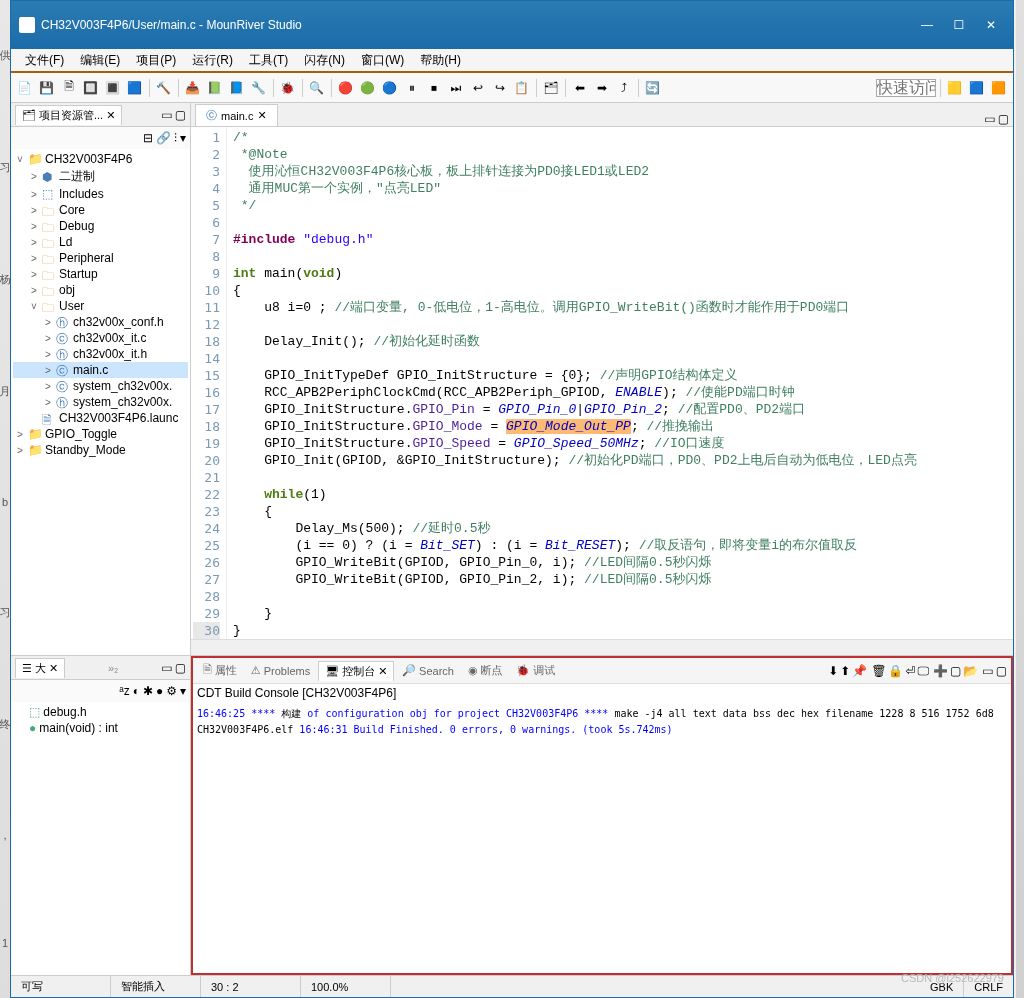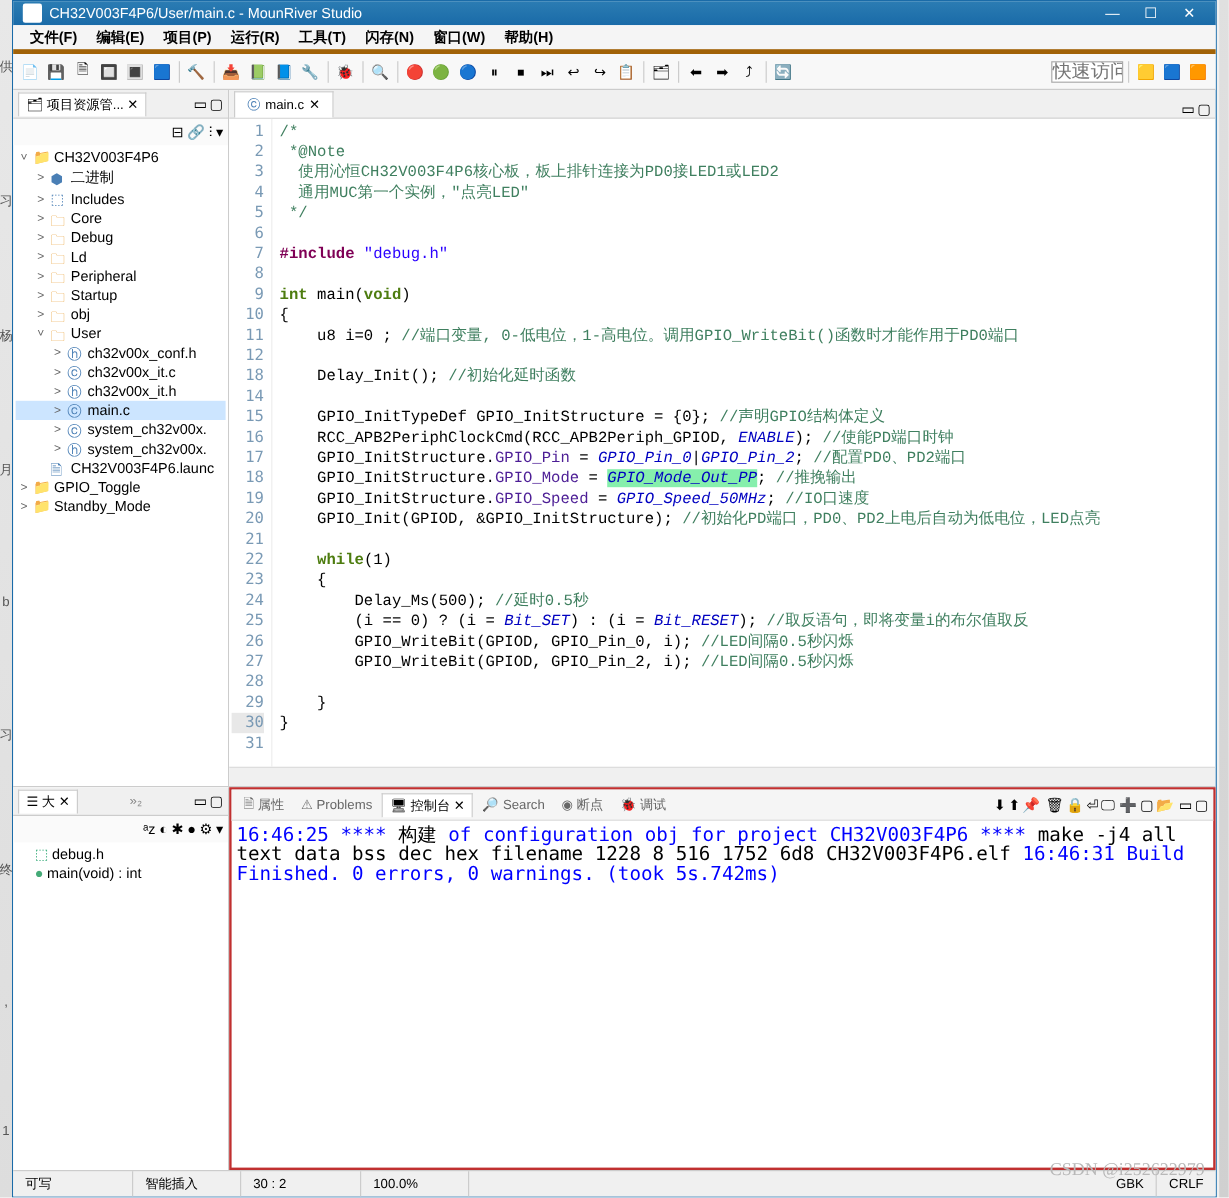--- a/index.html
+++ b/index.html
@@ -1,25 +1,25 @@
 <!DOCTYPE html>
 <html><head>
 <meta charset="utf-8">
 <style>
 * { margin: 0; padding: 0; box-sizing: border-box; }
 body { font-family: "Microsoft YaHei", Arial, sans-serif; font-size: 12px; background: #f0f0f0; width: 1024px; height: 998px; position: relative; }
 .left-edge { position: absolute; left: 0; top: 0; width: 10px; height: 100%; background: linear-gradient(to bottom, #e8e8e8, #ddd); color: #555; font-size: 11px; display: flex; flex-direction: column; justify-content: space-around; align-items: center; }
 .right-edge { position: absolute; right: 0; top: 0; width: 8px; height: 100%; background: linear-gradient(to bottom, #e0e0e0, #d0d0d0); }
 .main-window { position: absolute; left: 10px; top: 0; right: 10px; bottom: 0; background: #fff; border: 1px solid #1a6ba8; display: flex; flex-direction: column; }
-.titlebar { height: 20px; background: linear-gradient(to bottom, #2b7cb3, #1a6ba8); color: #fff; display: flex; padding: 0 8px; justify-content: space-between; }
+.titlebar { height: 48px; background: linear-gradient(to bottom, #2b7cb3, #1a6ba8); color: #fff; display: flex; align-items: center; padding: 0 8px; justify-content: space-between; }
 .titlebar-left { display: flex; align-items: center; gap: 6px; }
 .titlebar-left .logo { width: 16px; height: 16px; background: #fff; border-radius: 2px; display: inline-block; }
 .title-controls { display: flex; gap: 4px; }
 .title-controls span { width: 28px; height: 20px; display: inline-flex; align-items: center; justify-content: center; color: #fff; }
-.menubar { height: 24px; background: #f5f5f5; display: flex; align-items: center; padding: 0 6px; border-bottom: 4px solid #a16207; font-weight: bold; }
+.menubar { height: 24px; background: #f5f5f5; display: flex; align-items: center; padding: 0 6px; border-bottom: 2px solid #a16207; }
 .menubar .menu-item { padding: 2px 8px; cursor: default; }
 .toolbar { height: 30px; background: #f8f8f8; border-bottom: 1px solid #ccc; display: flex; align-items: center; padding: 0 4px; gap: 2px; }
 .toolbar .tb { width: 20px; height: 20px; display: inline-flex; align-items: center; justify-content: center; }
 .toolbar .sep { width: 1px; height: 18px; background: #ccc; margin: 0 2px; }
 .toolbar input { width: 60px; height: 18px; font-size: 16px; border: 1px solid #aaa; }
 .workbench { flex: 1; display: flex; overflow: hidden; }
 .sidebar { width: 180px; border-right: 1px solid #ccc; display: flex; flex-direction: column; background: #fff; }
 .view-tabs { height: 24px; background: #f0f0f0; display: flex; align-items: center; padding: 0 4px; border-bottom: 1px solid #ccc; justify-content: space-between; }
 .view-tabs .tab { padding: 2px 6px; background: #fff; font-size: 11px; border: 1px solid #ccc; border-bottom: none; display: flex; align-items: center; gap: 3px; }
 .view-toolbar { height: 22px; display: flex; align-items: center; justify-content: flex-end; padding: 0 4px; gap: 3px; background: #fafafa; }
@@ -39,35 +39,35 @@
 .editor-body { flex: 1; display: flex; overflow: hidden; background: #fff; }
 .gutter { width: 36px; background: #fff; text-align: right; padding: 2px 6px 2px 2px; color: #7a9ab5; font-family: Consolas, monospace; font-size: 13px; line-height: 17px; border-right: 1px solid #eee; }
 .gutter .cur { background: #e8e8e8; }
 .code { flex: 1; padding: 2px 6px; font-family: Consolas, "Courier New", monospace; font-size: 13px; line-height: 17px; white-space: pre; overflow: auto; color: #000; }
 .c-comment { color: #3f7f5f; }
 .c-keyword { color: #4d7c0f; font-weight: bold; }
 .c-string { color: #2a00ff; }
 .c-macro { color: #7f0055; font-weight: bold; }
 .c-field { color: #4c1d95; }
 .c-const { color: #0000c0; font-style: italic; }
-.hl { background: #86efac; }
+.hl { background: #fdba74; }
 .scrollbar-h { height: 16px; background: #f0f0f0; border-top: 1px solid #ddd; }
 .bottom-panels { display: flex; border-top: 1px solid #ccc; }
 .outline-panel { width: 180px; border-right: 1px solid #ccc; display: flex; flex-direction: column; background: #fff; }
 .console-panel { flex: 1; display: flex; flex-direction: column; border: 2px solid #c03030; background: #fff; }
 .console-tabs { height: 26px; background: #f5f5f5; display: flex; align-items: center; padding: 0 4px; border-bottom: 1px solid #ddd; justify-content: space-between; }
 .c-tab { padding: 2px 6px; font-size: 11px; display: flex; align-items: center; gap: 3px; color: #666; }
 .c-tab.active { background: #fff; color: #000; border: 1px solid #ccc; border-bottom: none; }
 .console-tbar { display: flex; gap: 2px; align-items: center; }
-.console-body { flex: 1; padding: 4px; font-family: Consolas, monospace; font-size: 16px; line-height: 16px; overflow: auto; }
+.console-body { flex: 1; padding: 4px; font-family: Consolas, monospace; font-size: 10px; line-height: 16px; overflow: auto; }
 .console-title { color: #000; }
 .build-blue { color: #0000ff; }
 .statusbar { height: 22px; background: #f0f0f0; border-top: 1px solid #ccc; display: flex; align-items: center; font-size: 11px; }
 .statusbar .sb-cell { padding: 0 10px; border-right: 1px solid #ccc; height: 100%; display: flex; align-items: center; }
-.watermark { position: absolute; right: 20px; bottom: 14px; color: #b8b8b8; font-size: 15px; font-family: Liberation Serif, serif; }
+.watermark { position: absolute; right: 20px; bottom: 14px; color: #b8b8b8; font-size: 11px; font-family: Liberation Sans, sans-serif; }
 .tb-row { display:flex; align-items:center; gap:2px; }
 </style>
 </head>
 <body>
 
 <div class="left-edge">
   <span>供</span>
     <span>习</span>
     <span>杨</span>
     <span>月</span>
@@ -421,20 +421,21 @@
           <span>🖵</span>
           <span class="sep"></span>
           <span>➕</span>
           <span>▢</span>
           <span>📂</span>
           <span class="sep"></span>
           <span>▭</span>
           <span>▢</span>
         </div>
       </div>
+      <div class="console-title" style="padding:2px 4px">CDT Build Console [CH32V003F4P6]</div>
       <div class="console-body"><span class="build-blue">16:46:25 **** </span><span>构建 </span><span class="build-blue">of configuration obj for project CH32V003F4P6 ****</span>
 <span>make -j4 all</span>
 <span>   text	   data	    bss	    dec	    hex	filename</span>
 <span>   1228	      8	    516	   1752	    6d8	CH32V003F4P6.elf</span>
 <span></span>
 <span class="build-blue">16:46:31 Build Finished. 0 errors, 0 warnings. (took 5s.742ms)</span>
 </div>
     </div>
   </div>
 

